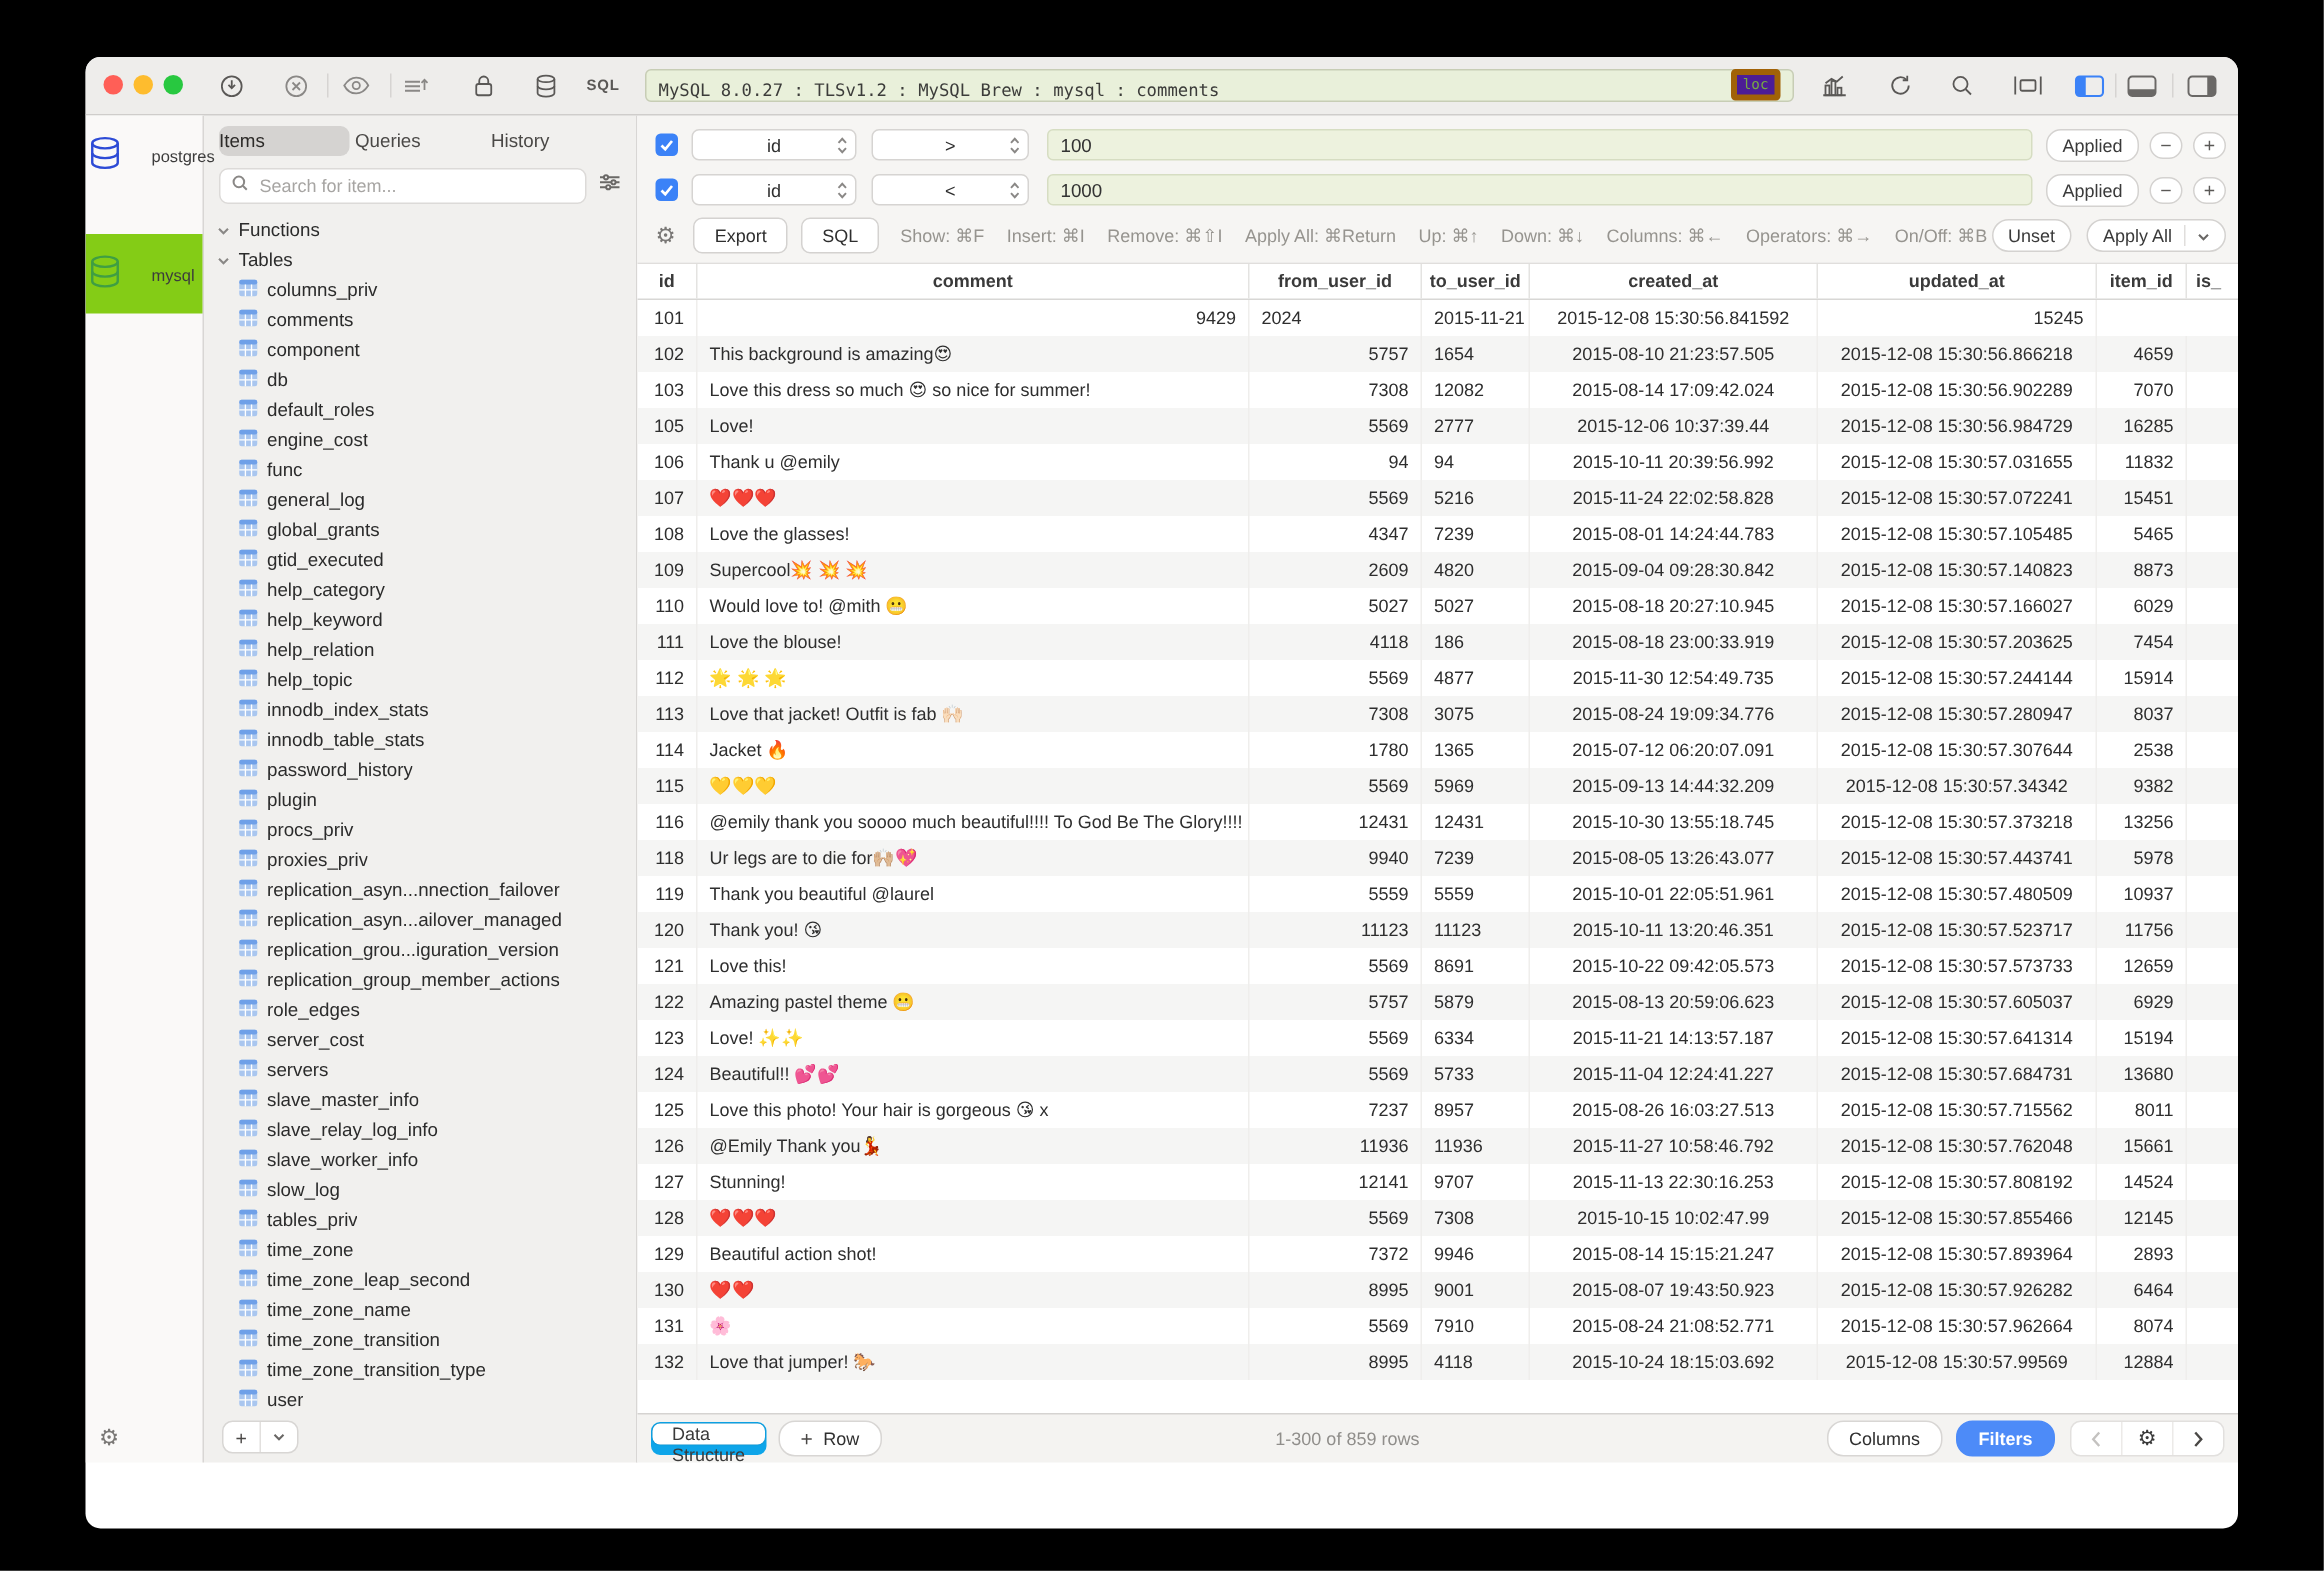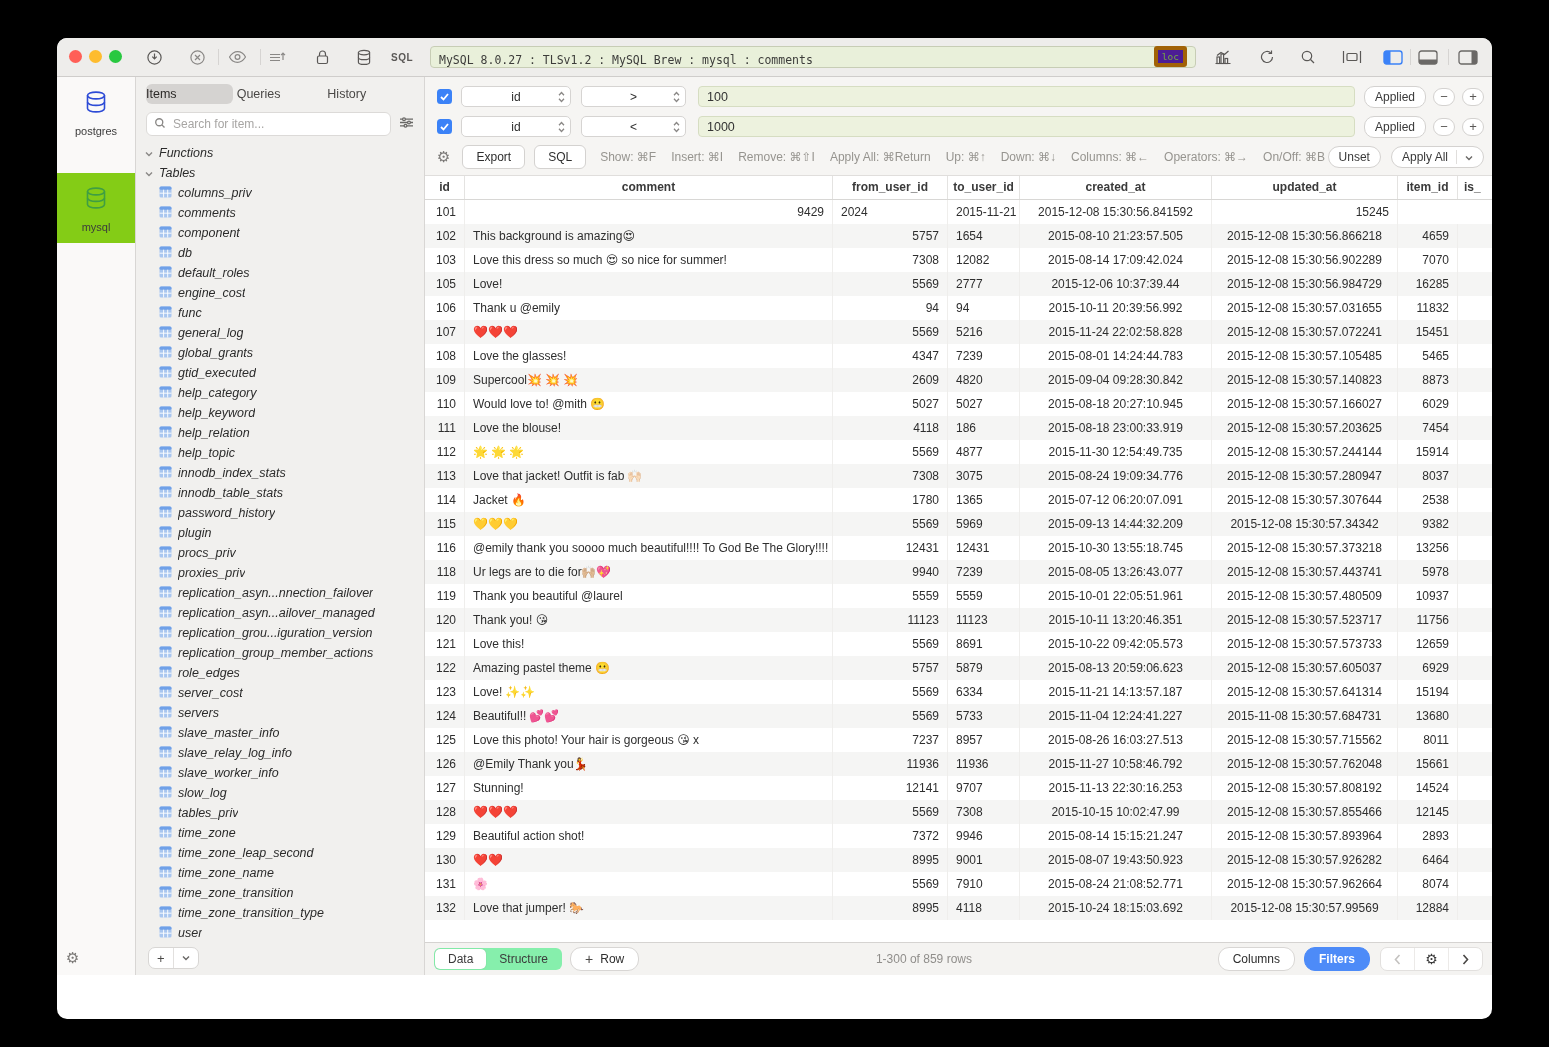--- a/index.html
+++ b/index.html
@@ -15,37 +15,37 @@
   .tb-divider{position:absolute;top:11px;width:1px;height:16px;background:#d6d4d2;}
   .sql-label{font-size:10px;font-weight:bold;letter-spacing:.5px;color:#5a5856;}
   .title-field{position:absolute;left:373px;top:8px;width:766px;height:22px;background:#e9f0da;
     border:1px solid #c7cdb5;border-radius:4px;display:flex;align-items:flex-end;padding:0 8px;box-sizing:border-box;}
   .title-text{font-family:"DejaVu Sans Mono","Liberation Mono",monospace;font-size:11.5px;color:#3c3c3a;white-space:nowrap;overflow:hidden;flex:1;}
   .loc-badge{font-family:"DejaVu Sans Mono","Liberation Mono",monospace;font-size:9.5px;color:#76a943;
     border:4px solid #a16207;border-radius:3px;padding:0 4px;line-height:13px;background:#4c1d95;}
   
   .body{display:flex;height:898px;}
   .conn-sidebar{width:78px;background:#faf9f8;border-right:1px solid #d8d6d4;display:flex;flex-direction:column;align-items:stretch;position:relative;}
-  .conn-item{display:flex;flex-direction:column;align-items:center;padding:12px 0 10px;gap:6px;}
+  .conn-item{display:flex;flex-direction:row;align-items:center;padding:12px 0 10px;gap:18px;}
   .conn-item.selected{background:#84cc16;}
   .conn-label{font-size:11px;color:#3c3c3c;}
   .conn-gear{position:absolute;left:9px;bottom:8px;font-size:15px;color:#7a7876;font-family:"DejaVu Sans",sans-serif;cursor:default;}
   .item-sidebar{width:289px;background:#f1f0ee;border-right:1px solid #d8d6d4;display:flex;flex-direction:column;box-sizing:border-box;}
   .tabs{display:flex;align-items:center;margin:7px 10px 0;gap:4px;}
   .tab{flex:1;font-size:12.5px;color:#4a4846;padding:3px 0;border-radius:6px;}
   .tab.active{background:#d5d3d1;color:#2c2a28;}
   .search-row{display:flex;align-items:center;margin:8px 10px 0;gap:8px;}
   .search-box{flex:1;display:flex;align-items:center;gap:5px;background:#fff;border:1px solid #dcdad8;border-radius:6px;height:22px;padding:0 7px;}
   .search-box input{border:0;outline:0;flex:1;font-size:12px;color:#333;background:transparent;font-family:inherit;}
   .search-box input::placeholder{color:#a7a5a3;}
   .tree{flex:1;overflow:hidden;margin-top:7px;}
   .tree-row{display:flex;align-items:center;height:20px;gap:6px;font-size:12.5px;color:#2b2b2b;}
   .tree-row.section{padding-left:9px;}
   .tree-row.item{padding-left:23px;}
-  .tree-label{white-space:nowrap;overflow:hidden;font-style:italic;}
+  .tree-label{white-space:nowrap;overflow:hidden;}
   .sb-bottom{height:34px;display:flex;align-items:center;padding:0 12px;}
   .add-btn{display:flex;align-items:center;background:#fff;border:1px solid #d8d6d4;border-radius:7px;height:20px;overflow:hidden;}
   .add-btn .seg{padding:0 8px;font-size:13px;color:#4a4846;display:flex;align-items:center;height:100%;}
   .add-btn .seg + .seg{border-left:1px solid #e2e0de;}
   
   .main{flex:1;display:flex;flex-direction:column;background:#fff;min-width:0;}
   .filter-panel{background:#f6f5f3;padding:9px 8px 7px 12px;}
   .filter-row{display:flex;align-items:center;height:21px;margin-bottom:9px;gap:0;}
   .cbx{width:15px;height:15px;border-radius:3.5px;background:#3b82f7;display:flex;align-items:center;justify-content:center;margin-right:9px;flex:none;}
   .select{background:#fff;border:1px solid #d6d4d2;border-radius:5px;height:21px;box-sizing:border-box;
@@ -75,21 +75,21 @@
   .hcell:last-child{text-align:left;padding-left:6px;border-right:0;}
   .grid-body{flex:1;overflow:hidden;}
   .grid-row{height:24px;}
   .grid-row:nth-child(even){background:#f5f5f4;}
   .cell{font-size:12px;color:#2e2e2e;line-height:24px;padding:0 8px;white-space:nowrap;overflow:hidden;border-right:1px solid #efeeec;}
   .cell:last-child{border-right:0;}
   .c-id,.c-from,.c-item{text-align:right;}
   .c-created,.c-updated{text-align:center;}
   
   .bottombar{height:33px;background:#f4f3f1;border-top:1px solid #d5d3d1;display:flex;align-items:center;padding:0 9px;box-sizing:border-box;}
-  .segmented{display:flex;background:#86efac;border-radius:6px;padding:1px;height:22px;box-sizing:border-box;}
+  .segmented{display:flex;background:#0ea5e9;border-radius:6px;padding:1px;height:22px;box-sizing:border-box;flex-direction:column;}
   .seg-item{font-size:12px;color:#3a3a3a;padding:0 13px;display:flex;align-items:center;border-radius:5px;}
   .seg-item.active{background:#fff;box-shadow:0 0 1px rgba(0,0,0,.25);}
   .rowbtn{margin-left:8px;background:#fff;border:1px solid #d8d6d4;border-radius:11px;height:22px;
     padding:0 14px;display:flex;align-items:center;gap:7px;font-size:12px;color:#2e2e2e;}
   .rowbtn .plus{font-size:14px;color:#4a4846;}
   .rowcount{flex:1;text-align:center;font-size:12px;color:#908e8b;}
   .bb-btn{background:#fff;border:1px solid #d8d6d4;border-radius:11px;height:22px;padding:0 14px;
     font-size:12px;color:#2e2e2e;display:flex;align-items:center;margin-left:9px;}
   .bb-btn.primary{background:#4d8bf8;border-color:#4d8bf8;color:#fff;font-weight:bold;}
   .nav-seg{margin-left:10px;display:flex;background:#fff;border:1px solid #e2e0de;border-radius:7px;height:22px;overflow:hidden;}
@@ -1029,21 +1029,21 @@
             <div class="cell c-item">15194</div>
             <div class="cell c-is"></div>
           </div>
 
           <div class="grid-row grid-cols">
             <div class="cell c-id">124</div>
             <div class="cell c-comment">Beautiful!! 💕💕</div>
             <div class="cell c-from">5569</div>
             <div class="cell c-to">5733</div>
             <div class="cell c-created">2015-11-04 12:24:41.227</div>
-            <div class="cell c-updated">2015-11-08 15:30:57.684731</div>
+            <div class="cell c-updated">2015-12-08 15:30:57.684731</div>
             <div class="cell c-item">13680</div>
             <div class="cell c-is"></div>
           </div>
 
           <div class="grid-row grid-cols">
             <div class="cell c-id">125</div>
             <div class="cell c-comment">Love this photo! Your hair is gorgeous 😘 x</div>
             <div class="cell c-from">7237</div>
             <div class="cell c-to">8957</div>
             <div class="cell c-created">2015-08-26 16:03:27.513</div>

